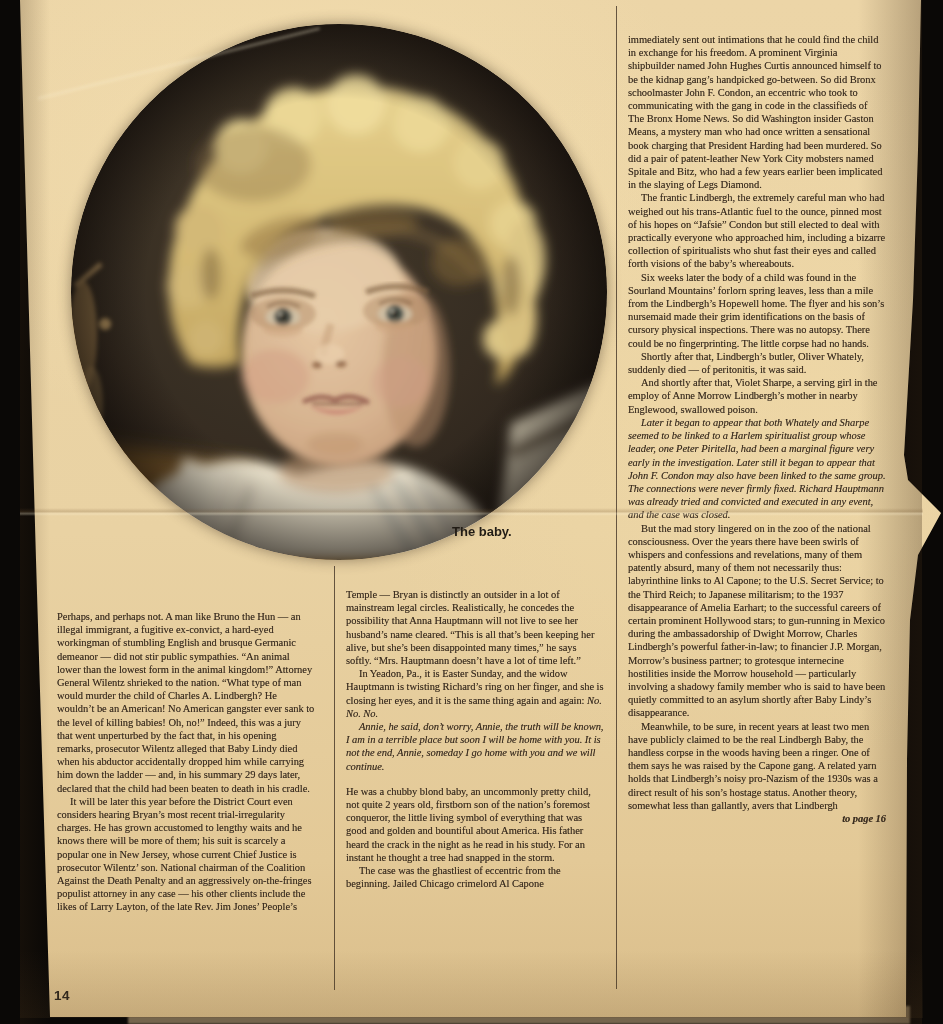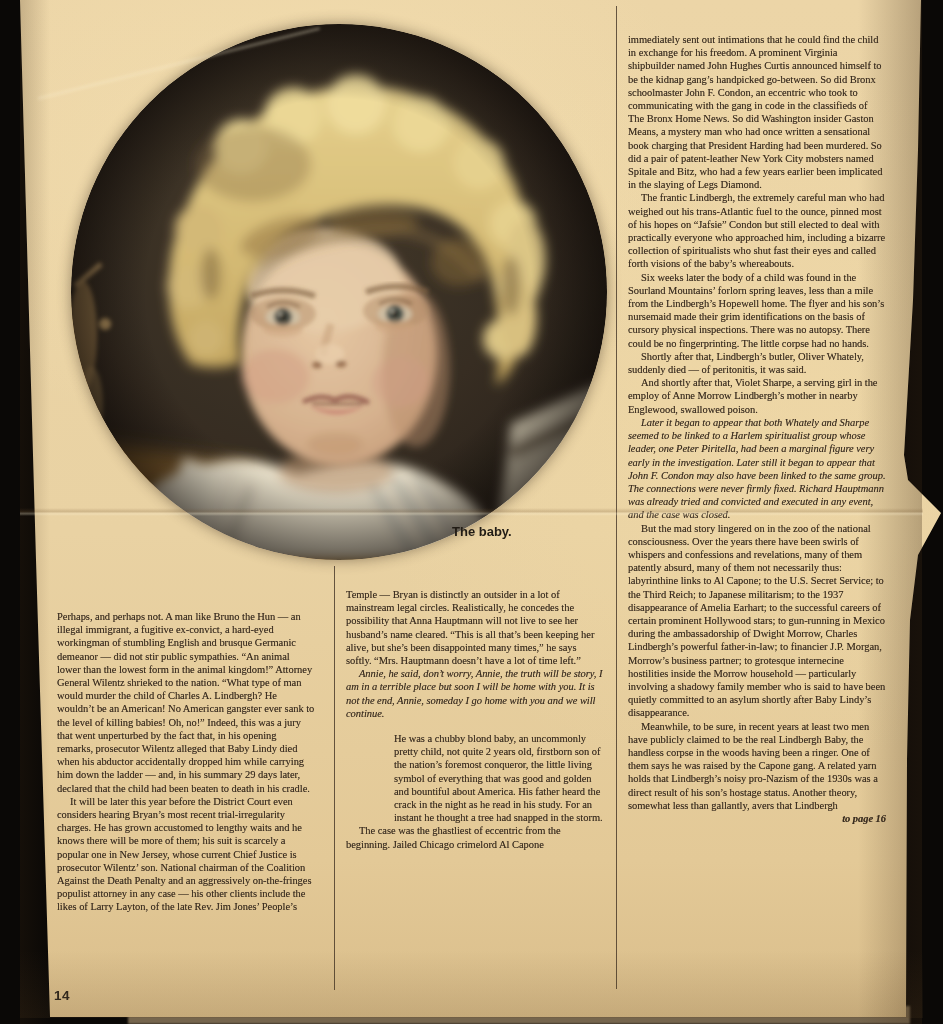--- a/index.html
+++ b/index.html
@@ -12,21 +12,21 @@
       linear-gradient(180deg,#ecd5a7 0%,#e9d2a3 52%,#e3c997 84%,#d9bd8a 100%);
     clip-path:polygon(20px 0px,921px 0px,918px 150px,913px 300px,904px 455px,908px 480px,941px 513px,918px 555px,910px 620px,907px 760px,906px 1017px,50px 1017px,36px 560px,20px 0px);}
   .photo{position:absolute;left:71px;top:24px;width:536px;height:536px;border-radius:50%;z-index:2;box-shadow:0 0 14px rgba(45,32,20,.45);}
   .caption{position:absolute;left:452px;top:524px;z-index:3;font-family:"Liberation Sans","DejaVu Sans",sans-serif;font-weight:bold;font-size:13px;color:#211c15;}
   .col{position:absolute;width:258px;z-index:3;font-size:10.5px;line-height:13.2px;color:#3a2d20;letter-spacing:-0.05px;text-shadow:0 0 .4px rgba(58,45,32,.55);}
   .col-left{left:57px;top:566px;margin-top:44px;}
   .col-mid{left:346px;top:588px;}
   .col-right{left:628px;top:33px;}
   .para{margin:0;}
   .para.ind{text-indent:13px;}
-  .para.gap{margin-top:12px;margin-left:48px;}
+  .para.gap{margin-top:12px;}
   .it{font-style:italic;}
   .b{font-weight:bold;}
   .tail{float:right;margin-left:10px;}
   .rule{position:absolute;width:1.4px;background:rgba(48,35,24,.72);z-index:3;}
   .rule-left{left:334px;top:566px;height:424px;}
   .rule-right{left:616px;top:6px;height:983px;}
   .pagenum{position:absolute;left:54px;top:988px;z-index:3;font-family:"Liberation Sans","DejaVu Sans",sans-serif;font-weight:bold;font-size:13.5px;color:#2d261d;letter-spacing:.5px;}
   .shade{position:absolute;z-index:4;pointer-events:none;}
   .shade-right{left:858px;top:0;width:64px;height:1024px;background:linear-gradient(90deg,rgba(60,40,20,0),rgba(60,40,20,.30));}
   .shade-left{left:20px;top:0;width:30px;height:1024px;background:linear-gradient(90deg,rgba(60,40,20,.22),rgba(60,40,20,0));}
@@ -181,21 +181,22 @@
   </div>
 
   <div class="caption">The baby.</div>
 
   <div class="col col-left" id="col-left">
       <p class="para"><span>Perhaps, and perhaps not. A man like Bruno the Hun — an illegal immigrant, a fugitive ex-convict, a hard-eyed workingman of stumbling English and brusque Germanic demeanor — did not stir public sympathies. “An animal lower than the lowest form in the animal kingdom!” Attorney General Wilentz shrieked to the nation. “What type of man would murder the child of Charles A. Lindbergh? He wouldn’t be an American! No American gangster ever sank to the level of killing babies! Oh, no!” Indeed, this was a jury that went unperturbed by the fact that, in his opening remarks, prosecutor Wilentz alleged that Baby Lindy died when his abductor accidentally dropped him while carrying him down the ladder — and, in his summary 29 days later, declared that the child had been beaten to death in his cradle.</span></p>
       <p class="para ind"><span>It will be later this year before the District Court even considers hearing Bryan’s most recent trial-irregularity charges. He has grown accustomed to lengthy waits and he knows there will be more of them; his suit is scarcely a popular one in New Jersey, whose current Chief Justice is prosecutor Wilentz’ son. National chairman of the Coalition Against the Death Penalty and an aggressively on-the-fringes populist attorney in any case — his other clients include the likes of Larry Layton, of the late Rev. Jim Jones’ People’s</span></p>
     </div>
   <div class="col col-mid" id="col-middle">
       <p class="para"><span>Temple — Bryan is distinctly an outsider in a lot of mainstream legal circles. Realistically, he concedes the possibility that Anna Hauptmann will not live to see her husband’s name cleared. “This is all that’s been keeping her alive, but she’s been disappointed many times,” he says softly. “Mrs. Hauptmann doesn’t have a lot of time left.”</span></p>
-      <p class="para ind it"><span>Annie, he said, don’t worry, Annie, the truth will be story, I am in a terrible place but soon I will be home with you. It is not the end, Annie, someday I go home with you and we will continue.</span></p>
+      <p class="para ind"><span>In Yeadon, Pa., it is Easter Sunday, and the widow Hauptmann is twisting Richard’s ring on her finger, and she is closing her eyes, and it is the same thing again and again: </span><span class="it">No. No. No.</span></p>
+      <p class="para ind it"><span>Annie, he said, don’t worry, Annie, the truth will be known, I am in a terrible place but soon I will be home with you. It is not the end, Annie, someday I go home with you and we will continue.</span></p>
       <p class="para gap"><span>He was a chubby blond baby, an uncommonly pretty child, not quite 2 years old, firstborn son of the nation’s foremost conqueror, the little living symbol of everything that was good and golden and bountiful about America. His father heard the crack in the night as he read in his study. For an instant he thought a tree had snapped in the storm.</span></p>
       <p class="para ind"><span>The case was the ghastliest of eccentric from the beginning. Jailed Chicago crimelord Al Capone</span></p>
     </div>
   <div class="col col-right" id="col-right">
       <p class="para"><span>immediately sent out intimations that he could find the child in exchange for his freedom. A prominent Virginia shipbuilder named John Hughes Curtis announced himself to be the kidnap gang’s handpicked go-between. So did Bronx schoolmaster John F. Condon, an eccentric who took to communicating with the gang in code in the classifieds of The Bronx Home News. So did Washington insider Gaston Means, a mystery man who had once written a sensational book charging that President Harding had been murdered. So did a pair of patent-leather New York City mobsters named Spitale and Bitz, who had a few years earlier been implicated in the slaying of Legs Diamond.</span></p>
       <p class="para ind"><span>The frantic Lindbergh, the extremely careful man who had weighed out his trans-Atlantic fuel to the ounce, pinned most of his hopes on “Jafsie” Condon but still elected to deal with practically everyone who approached him, including a bizarre collection of spiritualists who shut fast their eyes and called forth visions of the baby’s whereabouts.</span></p>
       <p class="para ind"><span>Six weeks later the body of a child was found in the Sourland Mountains’ forlorn spring leaves, less than a mile from the Lindbergh’s Hopewell home. The flyer and his son’s nursemaid made their grim identifications on the basis of cursory physical inspections. There was no autopsy. There could be no fingerprinting. The little corpse had no hands.</span></p>
       <p class="para ind"><span>Shortly after that, Lindbergh’s butler, Oliver Whately, suddenly died — of peritonitis, it was said.</span></p>
       <p class="para ind"><span>And shortly after that, Violet Sharpe, a serving girl in the employ of Anne Morrow Lindbergh’s mother in nearby Englewood, swallowed poison.</span></p>
       <p class="para ind it"><span>Later it began to appear that both Whately and Sharpe seemed to be linked to a Harlem spiritualist group whose leader, one Peter Piritella, had been a marginal figure very early in the investigation. Later still it began to appear that John F. Condon may also have been linked to the same group. The connections were never firmly fixed. Richard Hauptmann was already tried and convicted and executed in any event, and the case was closed.</span></p>

